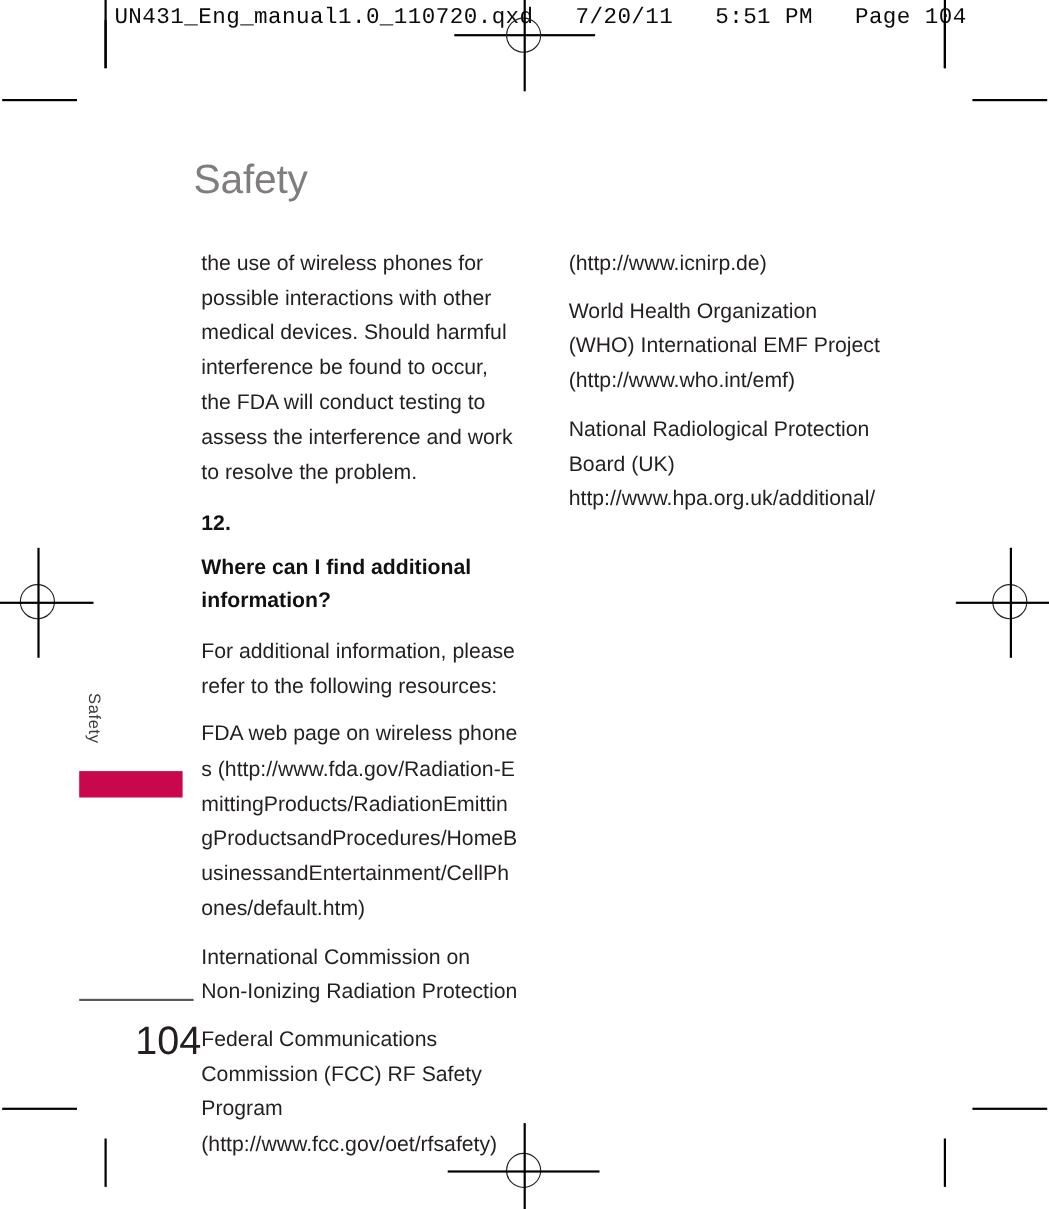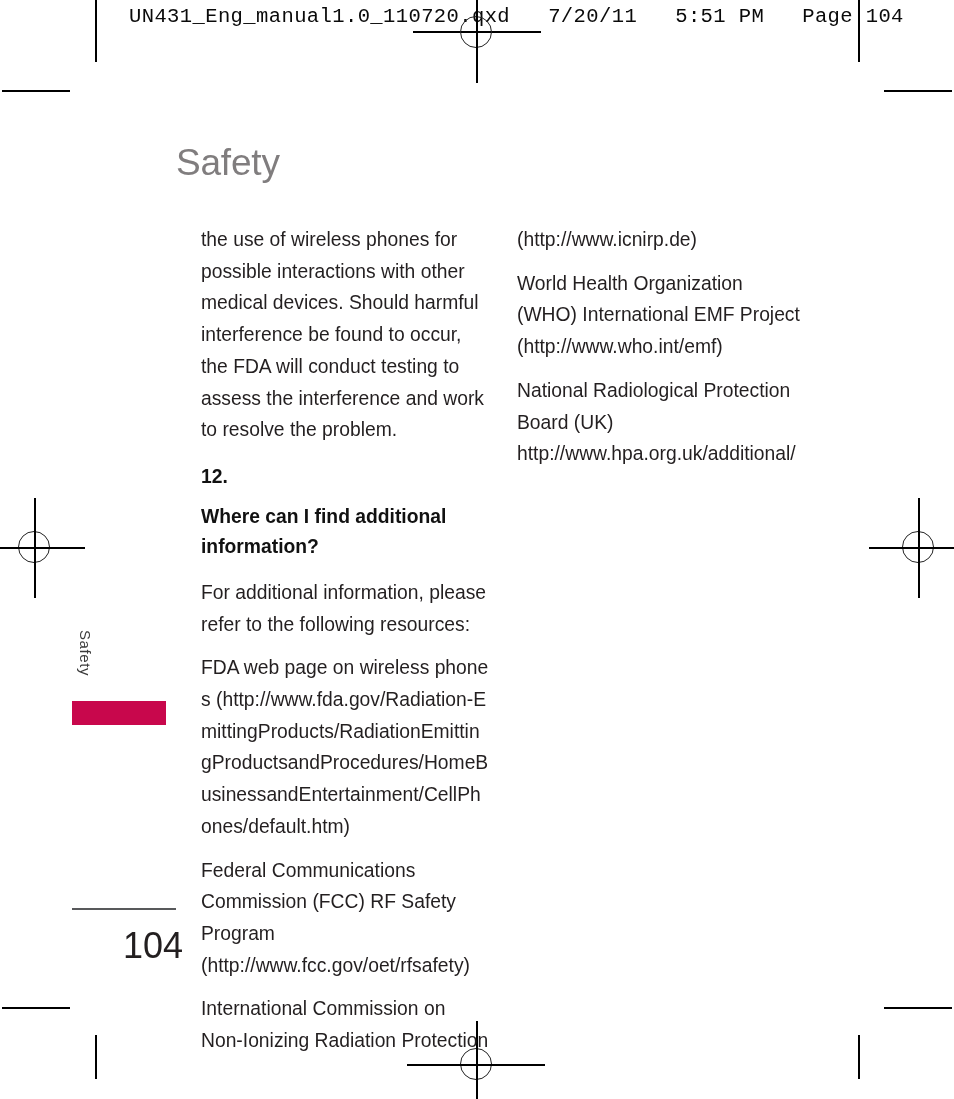--- a/index.html
+++ b/index.html
@@ -26,21 +26,20 @@
   }
   .prepress-header .hdr-text {
     position: absolute;
     left: 104px;
     top: 5px;
     font-family: "Liberation Mono", monospace;
     font-size: 20.5px;
     letter-spacing: 0.4px;
     color: #0a0a0a;
     white-space: pre;
-    margin-left: 25px;
   }
   .rule-v-head-left {
     position: absolute;
     left: 95px; top: 0;
     width: 1.6px; height: 62px;
     background: #000000;
   }
   .rule-v-head-right {
     position: absolute;
     left: 858px; top: 0;
@@ -143,21 +142,21 @@
   }
 
   
   .column {
     position: absolute;
     width: 288px;
     font-size: 19.3px;
     line-height: 31.7px;
     color: #231f20;
   }
-  .col-left  { left: 201px; top: 224px; }
+  .col-left  { left: 183px; top: 224px; }
   .col-right { left: 517px; top: 224px; }
 
   .column p {
     margin: 0 0 12px 0;
   }
 
   .qa-heading {
     display: flex;
     margin: 16px 0 15px 0;
     font-weight: bold;
@@ -246,22 +245,22 @@
   <div class="column col-left">
     <p>the use of wireless phones for possible interactions with other medical devices. Should harmful interference be found to occur, the FDA will conduct testing to assess the interference and work to resolve the problem.</p>
 
     <div class="qa-heading">
       <span class="qa-num">12.</span>
       <span class="qa-text">Where can I find additional information?</span>
     </div>
 
     <p>For additional information, please refer to the following resources:</p>
     <p class="url-break">FDA web page on wireless phones (http://www.fda.gov/Radiation-EmittingProducts/RadiationEmittingProductsandProcedures/HomeBusinessandEntertainment/CellPhones/default.htm)</p>
+    <p>International Commission on Non-Ionizing Radiation Protection</p>
     <p>Federal Communications Commission (FCC) RF Safety Program (http://www.fcc.gov/oet/rfsafety)</p>
-    <p>International Commission on Non-Ionizing Radiation Protection</p>
   </div>
 
   <div class="column col-right">
     <p>(http://www.icnirp.de)</p>
     <p>World Health Organization (WHO) International EMF Project (http://www.who.int/emf)</p>
     <p>National Radiological Protection Board (UK) http://www.hpa.org.uk/additional/</p>
   </div>
 
   <div class="footer-rule"></div>
   <div class="page-number">104</div>

